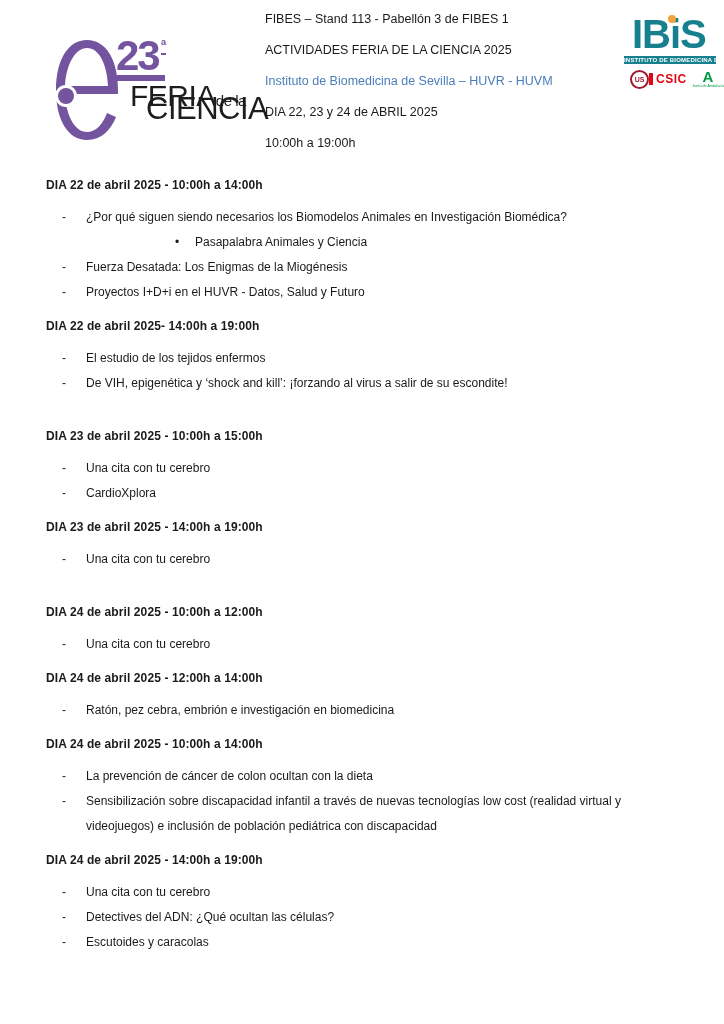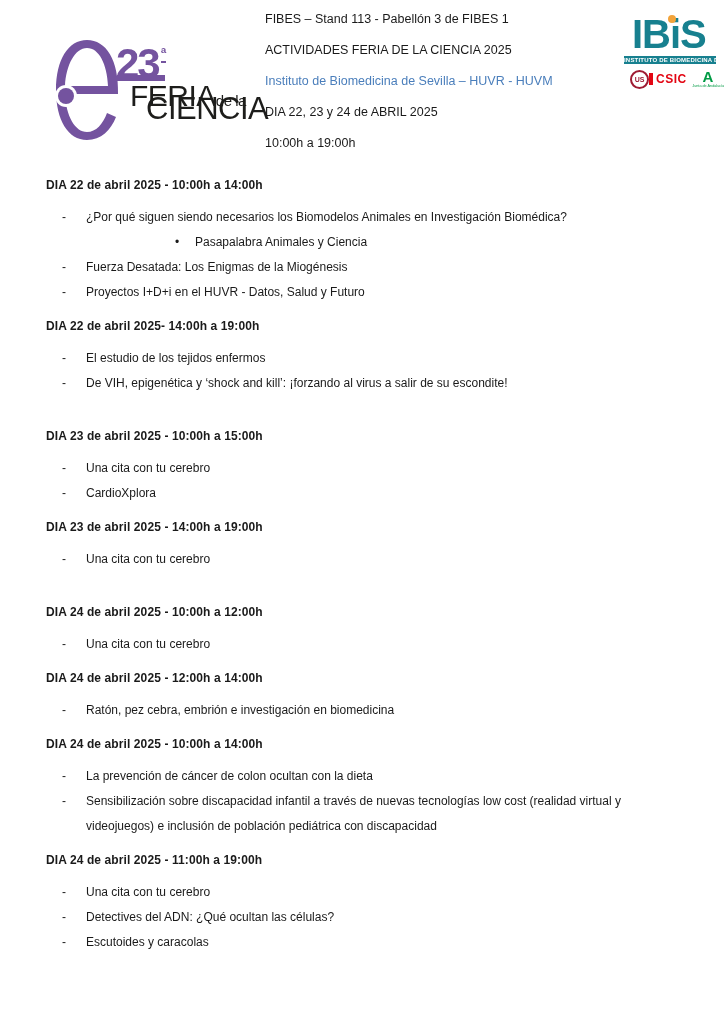--- a/index.html
+++ b/index.html
@@ -6,21 +6,21 @@
   .page{
     width:724px;height:1024px;background:#ffffff;position:relative;
     font-family:"Liberation Sans",sans-serif;color:#1a1a1a;overflow:hidden;
     margin:0 auto;box-shadow:0 0 4px rgba(0,0,0,.2);
   }
   
   .logo-block{position:absolute;left:55px;top:26px;width:210px;height:122px;}
   .e-svg{position:absolute;left:0;top:14px;}
   .e-dot{position:absolute;left:3px;top:62px;width:16px;height:16px;border-radius:50%;
          background:#74539F;box-shadow:0 0 0 3px #fff;}
-  .edition{position:absolute;left:61px;top:17px;color:#74539F;font-weight:bold;
+  .edition{position:absolute;left:61px;top:9px;color:#74539F;font-weight:bold;
            font-size:42px;line-height:1;letter-spacing:-2px;white-space:nowrap;}
   .edition .ord{font-size:15px;letter-spacing:0;position:relative;top:-20px;left:2px;
                 border-bottom:2px solid #74539F;}
   .edition-bar{position:absolute;left:62px;top:49px;width:48px;height:6px;background:#74539F;}
   .feria-row{position:absolute;left:75px;top:55px;white-space:nowrap;color:#1d1d1b;}
   .feria{font-size:30px;line-height:1;letter-spacing:-0.5px;}
   .dela{font-size:15px;letter-spacing:-0.5px;}
   .ciencia{position:absolute;left:75px;top:67px;font-size:31px;line-height:1;
            letter-spacing:-0.5px;color:#1d1d1b;white-space:nowrap;margin-left:16px;}
   
@@ -170,21 +170,21 @@
         <div class="item dash">
           <span class="marker">-</span>
           <span class="txt">La prevención de cáncer de colon ocultan con la dieta</span>
         </div>
         <div class="item dash">
           <span class="marker">-</span>
           <span class="txt">Sensibilización sobre discapacidad infantil a través de nuevas tecnologías low cost (realidad virtual y videojuegos) e inclusión de población pediátrica con discapacidad</span>
         </div>
       </section>
       <section class="day-section">
-        <div class="day-heading">DIA 24 de abril 2025 - 11:00h a 19:00h</div>
+        <div class="day-heading">DIA 24 de abril 2025 - 14:00h a 19:00h</div>
         <div class="item dash">
           <span class="marker">-</span>
           <span class="txt">Una cita con tu cerebro</span>
         </div>
         <div class="item dash">
           <span class="marker">-</span>
           <span class="txt">Detectives del ADN: ¿Qué ocultan las células?</span>
         </div>
         <div class="item dash">
           <span class="marker">-</span>

